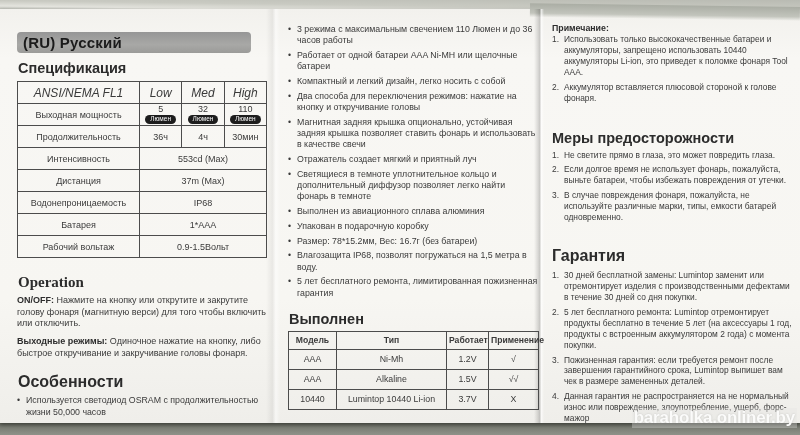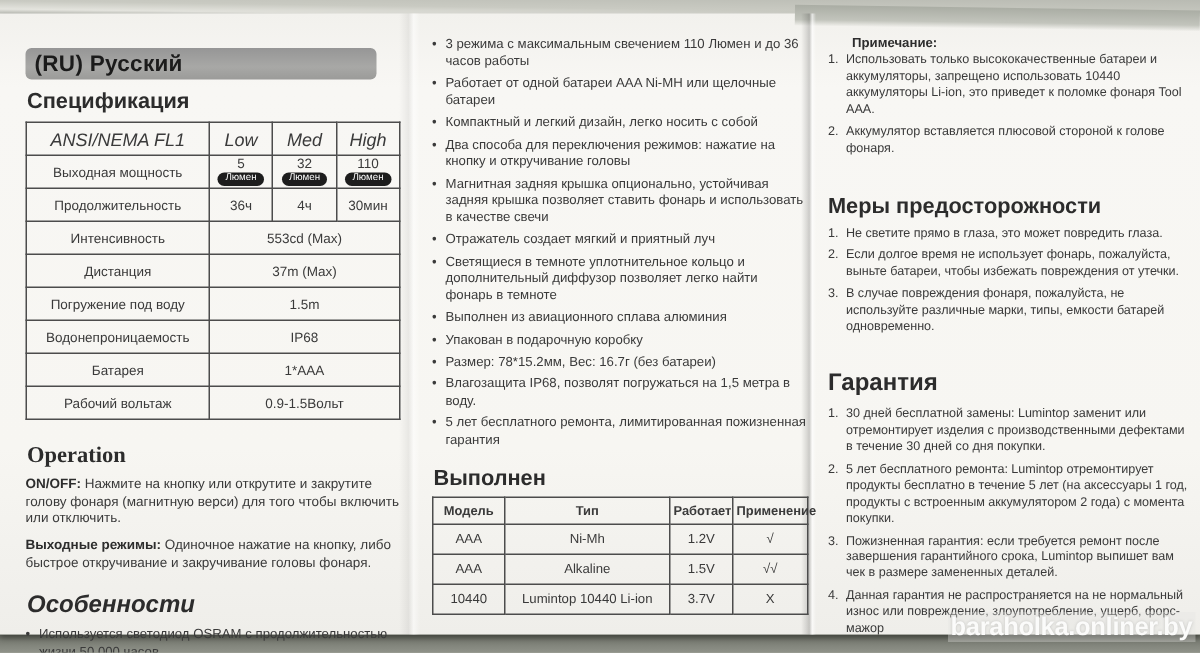--- a/index.html
+++ b/index.html
@@ -47,21 +47,21 @@
   
   .lang-bar{
     margin-top:23px;width:234px;height:21px;border-radius:4px;
     background:linear-gradient(180deg,#969696,#a8a8a6 60%,#9b9b99);
     display:flex;align-items:center;padding-left:6px;box-sizing:border-box;
   }
   .lang-bar span{font-size:15px;font-weight:bold;color:#1b1b1b;letter-spacing:.2px;}
   h2{margin:0;color:#2c2c2c;font-weight:bold;}
   .h-spec{font-size:14.5px;margin:7px 0 5px 1px;}
   .h-operation{font-size:15px;margin:16px 0 4px 1px;font-family:Liberation Serif, serif;}
-  .h-features{font-size:16px;margin:14px 0 4px 1px;font-style:italic;}
+  .h-features{font-size:16px;margin:14px 0 4px 1px;}
   .h-battery{font-size:14.5px;margin:12px 0 4px 1px;}
   .h-precautions{font-size:14.5px;margin:26px 0 4px 0;}
   .h-warranty{font-size:16px;margin:24px 0 5px 0;}
 
   
   table{border-collapse:collapse;}
   .spec-table{width:250px;table-layout:fixed;}
   .spec-table td{
     border:1px solid #4c4c4c;text-align:center;vertical-align:middle;
     font-size:9px;color:#3a3a3a;padding:1px 2px;height:19px;
@@ -91,21 +91,21 @@
   .bullet{
     position:relative;padding-left:9px;margin-bottom:3.5px;
     font-size:8.8px;line-height:1.28;color:#3a3a3a;
   }
   .bullet::before{content:"•";position:absolute;left:0;top:0;}
   .num-item{
     display:flex;margin-bottom:4px;font-size:8.4px;line-height:1.3;color:#3a3a3a;
   }
   .num-item .num{flex:0 0 12px;}
   .num-item .txt{flex:1;}
-  .notes-heading{font-size:8.8px;font-weight:bold;color:#2d2d2d;margin:14px 0 1px 16px;}
+  .notes-heading{font-size:8.8px;font-weight:bold;color:#2d2d2d;margin:14px 0 1px 0;}
   .col2 .bullets{margin-top:15px;}
   .col3{top:0;}
 
   .watermark{
     position:absolute;right:3px;bottom:7px;z-index:5;
     font-size:17px;font-weight:bold;color:#fbfbfa;
     background:rgba(230,230,226,.35);padding:0 2px;
     letter-spacing:-0.2px;text-shadow:0 0 2px rgba(120,120,120,.35);
   }
 </style>
@@ -169,24 +169,20 @@
         </tr>
         <tr>
           <td>Интенсивность</td>
           <td colspan="3">553cd (Max)</td>
         </tr>
         <tr>
           <td>Дистанция</td>
           <td colspan="3">37m (Max)</td>
         </tr>
         <tr>
-          <td>Погружение под воду</td>
-          <td colspan="3">1.5m</td>
-        </tr>
-        <tr>
           <td>Водонепроницаемость</td>
           <td colspan="3">IP68</td>
         </tr>
         <tr>
           <td>Батарея</td>
           <td colspan="3">1*AAA</td>
         </tr>
         <tr>
           <td>Рабочий вольтаж</td>
           <td colspan="3">0.9-1.5Вольт</td>

